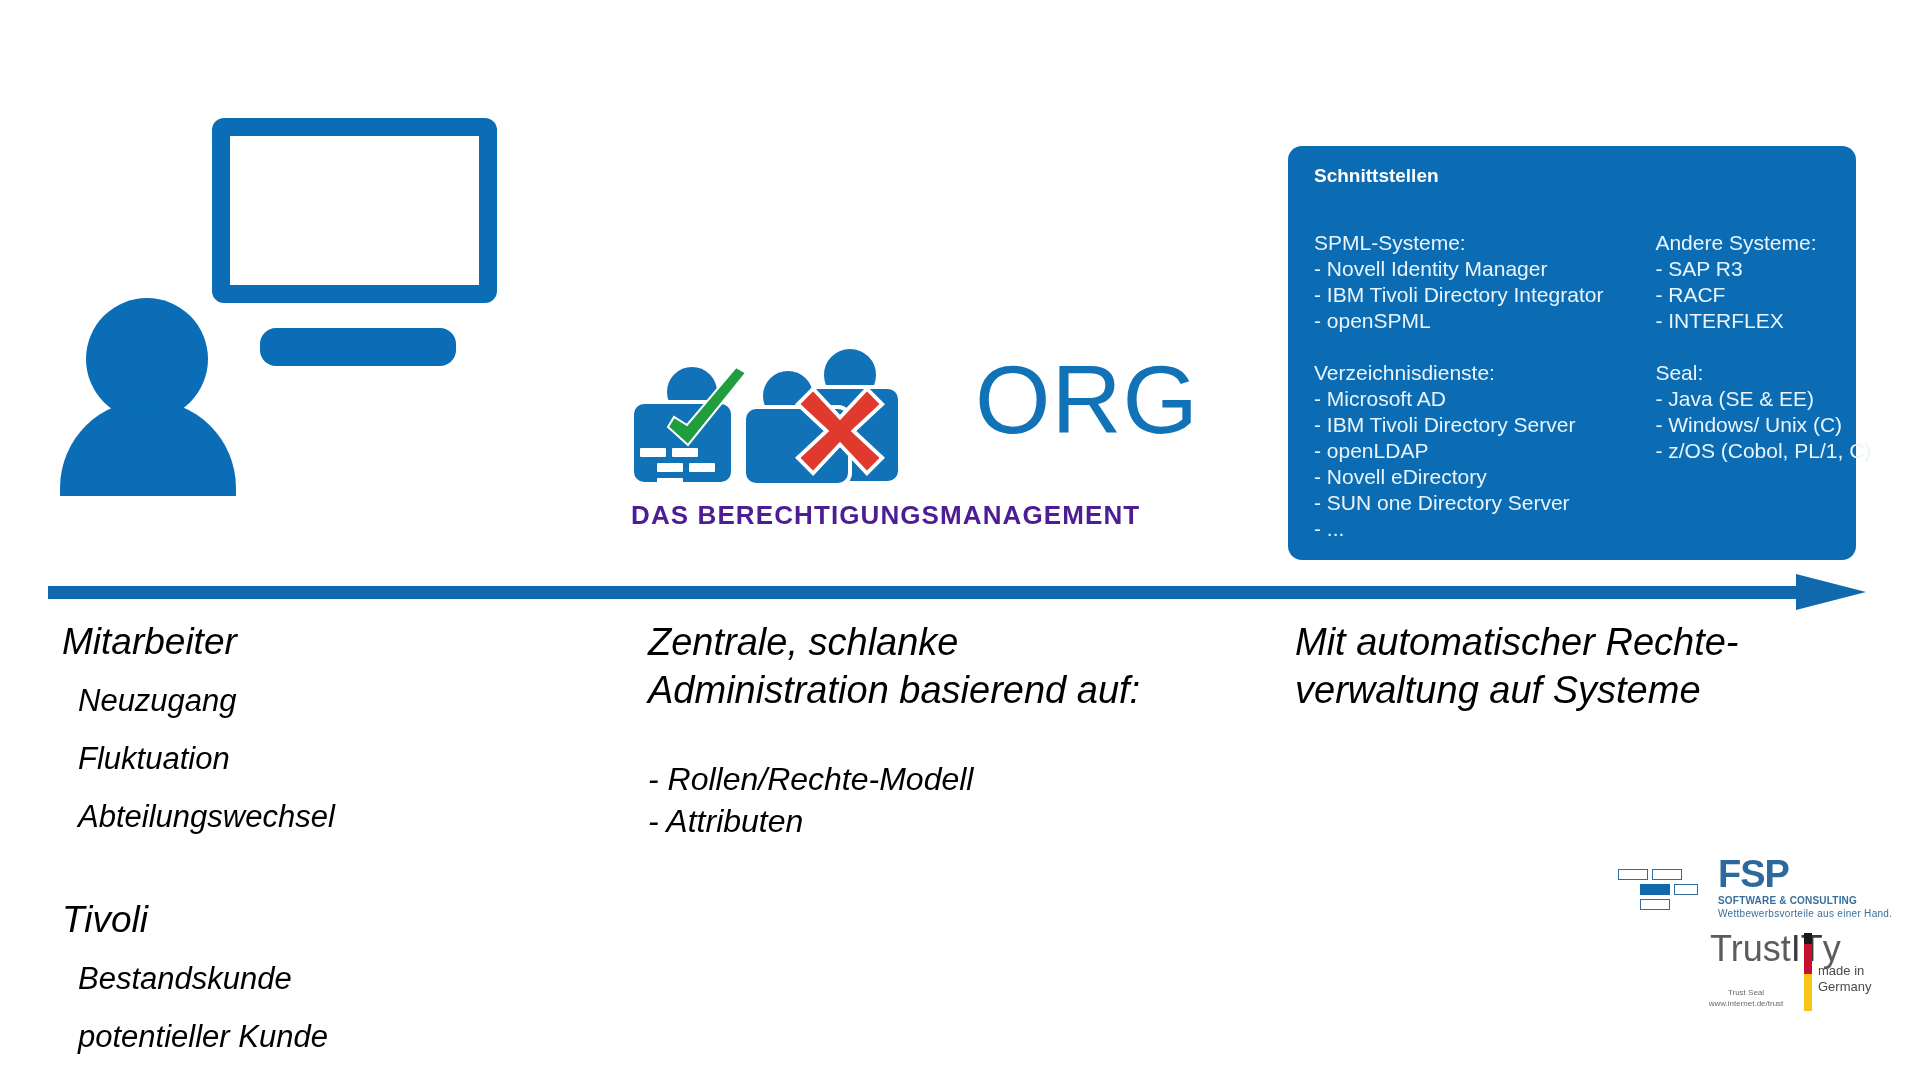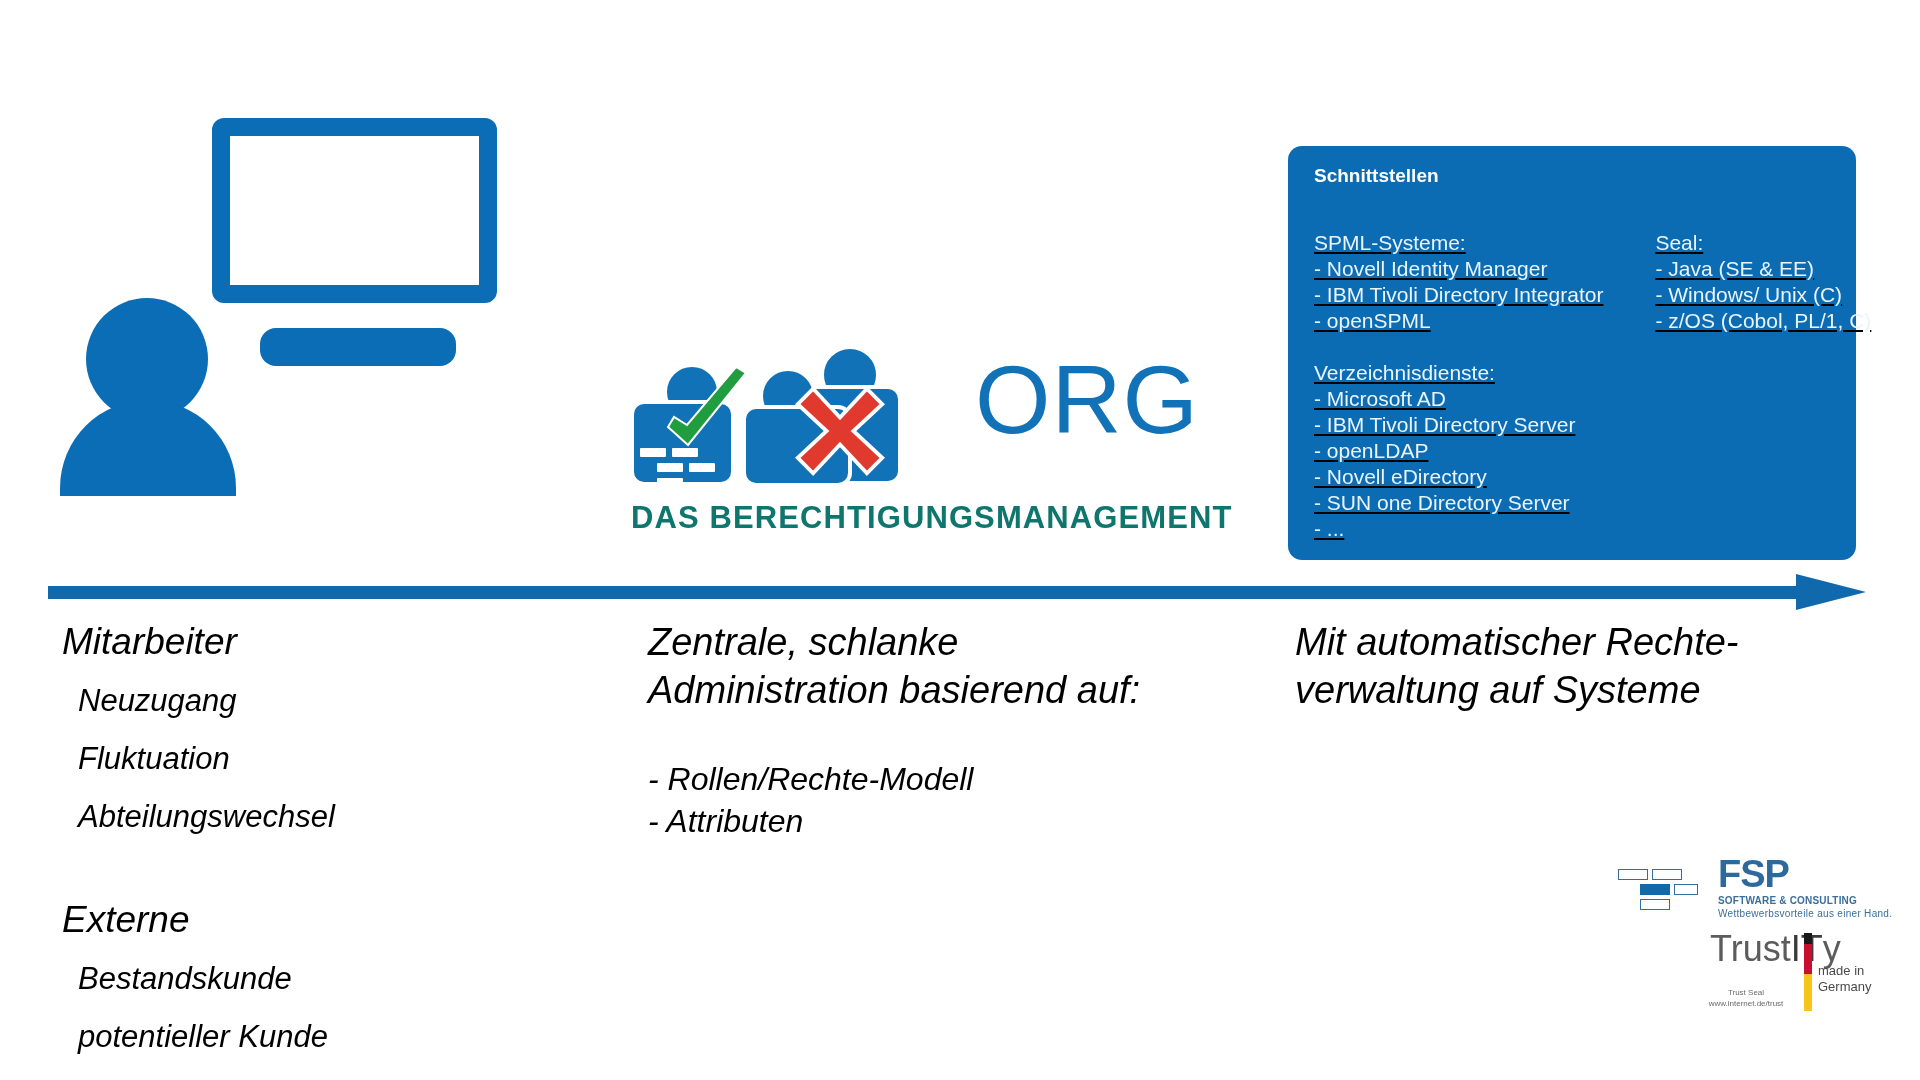--- a/index.html
+++ b/index.html
@@ -109,23 +109,23 @@
     font-size: 97px;
     line-height: 97px;
     letter-spacing: 1px;
     color: #1172b8;
     font-weight: 400;
   }
   .org-tagline {
     position: absolute;
     left: 1px;
     top: 155px;
-    font-size: 31px;
+    font-size: 26px;
     letter-spacing: 1.1px;
-    color: #0f766e;
+    color: #4c1d95;
     font-weight: 600;
     white-space: nowrap;
   }
 
   
   .iface-box {
     position: absolute;
     left: 1288px;
     top: 146px;
     width: 568px;
@@ -142,21 +142,21 @@
     color: #ffffff;
   }
   .iface-cols {
     position: absolute;
     left: 26px;
     top: 84px;
     right: 16px;
     display: flex;
     gap: 52px;
   }
-  .iface-col { width: 300px; text-decoration: underline; }
+  .iface-col { width: 300px; }
   .iface-col.right { width: 210px; }
   .iface-group { margin-bottom: 26px; }
   .iface-group:last-child { margin-bottom: 0; }
   .iface-head {
     font-size: 21px;
     color: #e9f4fb;
     line-height: 26px;
     white-space: nowrap;
   }
   .iface-item {
@@ -371,20 +371,26 @@
           <div class="iface-item">- IBM Tivoli Directory Server</div>
           <div class="iface-item">- openLDAP</div>
           <div class="iface-item">- Novell eDirectory</div>
           <div class="iface-item">- SUN one Directory Server</div>
           <div class="iface-item">- ...</div>
         </div>
       </div>
 
       <div class="iface-col right">
         <div class="iface-group">
+          <div class="iface-head">Andere Systeme:</div>
+          <div class="iface-item">- SAP R3</div>
+          <div class="iface-item">- RACF</div>
+          <div class="iface-item">- INTERFLEX</div>
+        </div>
+        <div class="iface-group">
           <div class="iface-head">Seal:</div>
           <div class="iface-item">- Java (SE &amp; EE)</div>
           <div class="iface-item">- Windows/ Unix (C)</div>
           <div class="iface-item">- z/OS (Cobol, PL/1, C)</div>
         </div>
       </div>
 
     </div>
   </div>
 
@@ -392,21 +398,21 @@
     <div class="arrow-shaft"></div>
     <div class="arrow-head"></div>
   </div>
 
   <div class="col-text col-left">
     <p class="h-big">Mitarbeiter</p>
     <p class="t-reg">Neuzugang</p>
     <p class="t-reg">Fluktuation</p>
     <p class="t-reg">Abteilungswechsel</p>
     <div class="gap-md"></div>
-    <p class="h-big">Externe</p>
+    <p class="h-big">Tivoli</p>
     <p class="t-reg">Bestandskunde</p>
     <p class="t-reg">potentieller Kunde</p>
     <div class="gap-sm"></div>
     <p class="t-reg">...</p>
   </div>
 
   <div class="col-text col-mid">
     <p class="t-big">Zentrale, schlanke Administration basierend auf:</p>
     <div class="gap-md"></div>
     <p class="t-mid">- Rollen/Rechte-Modell</p>

